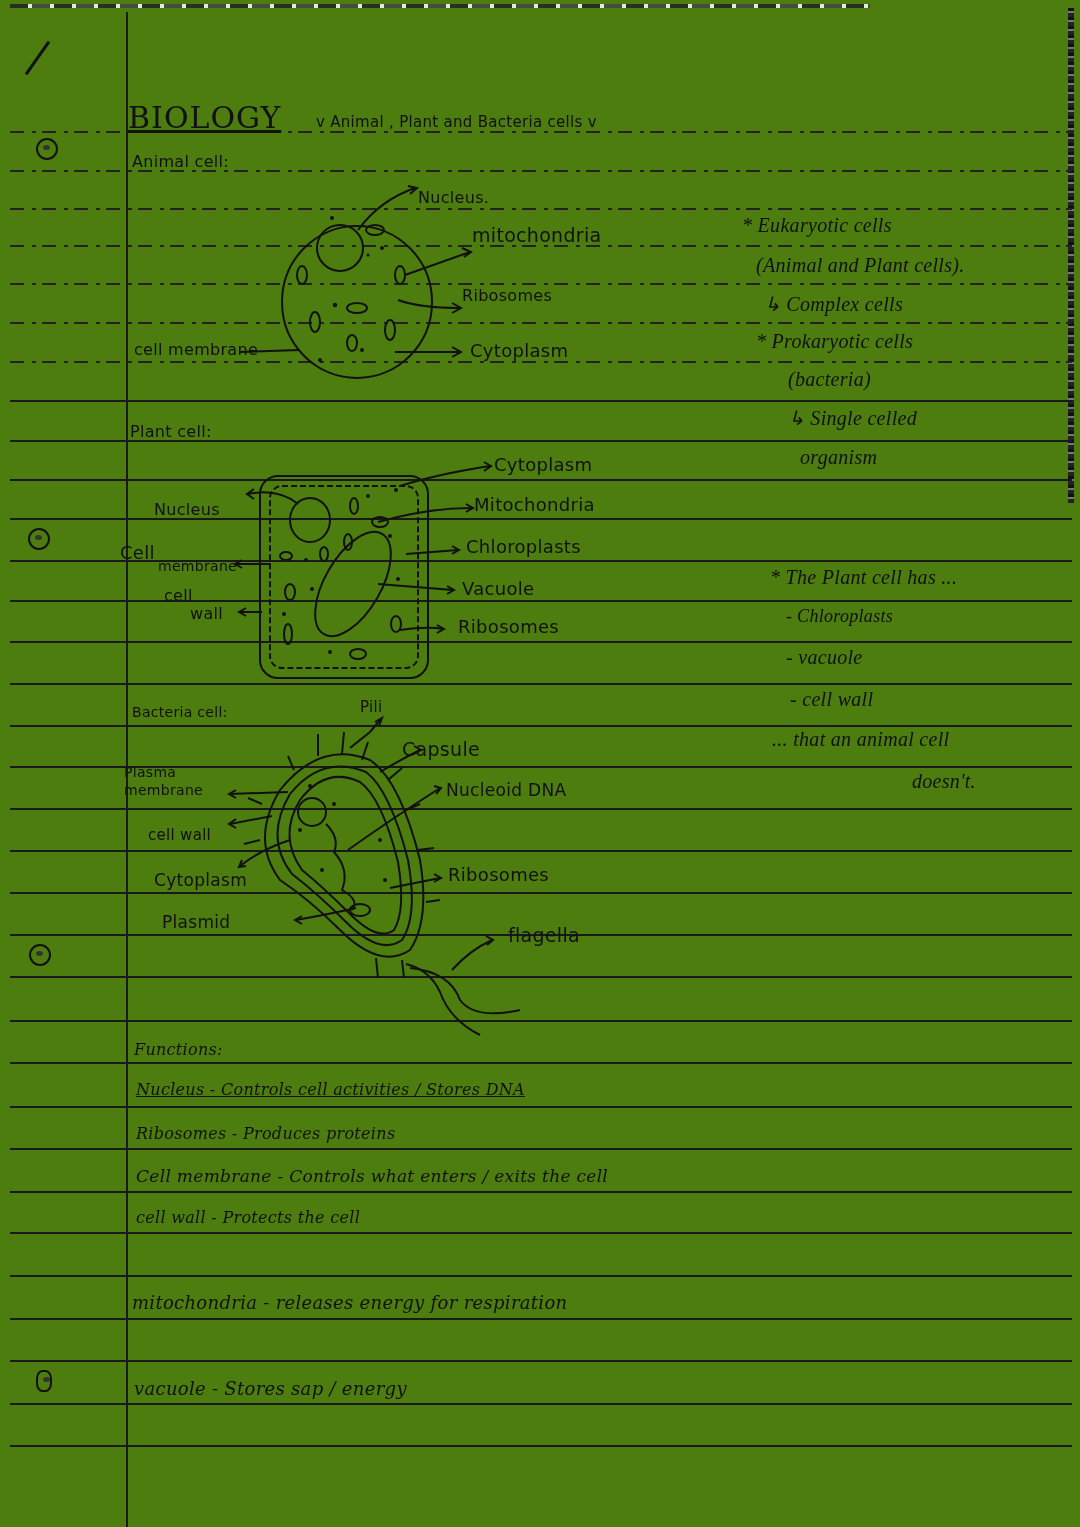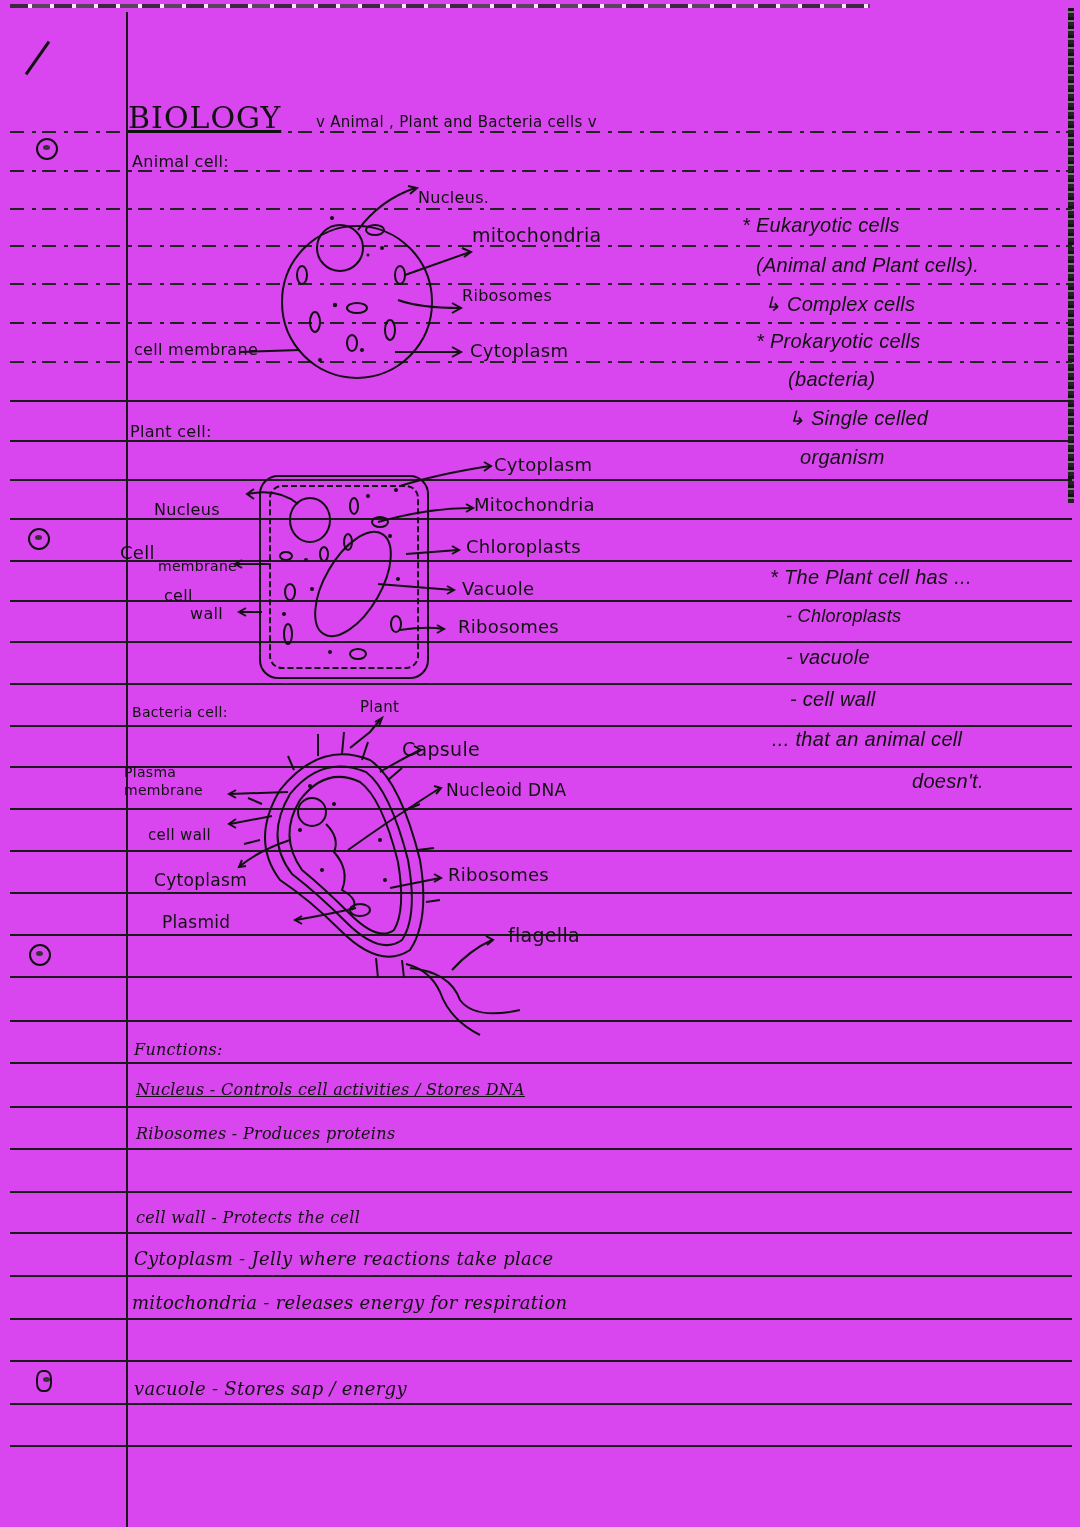--- a/index.html
+++ b/index.html
@@ -1,33 +1,33 @@
 <!DOCTYPE html>
 <html><head>
 <meta charset="utf-8">
 <style>
   html, body { margin: 0; padding: 0; background: #ffffff; }
   body { width: 1080px; height: 1527px; position: relative; overflow: hidden;
          font-family: "DejaVu Sans", sans-serif; color: #111; }
-  .page { position: absolute; left: 0; top: 0; width: 1080px; height: 1527px; background: #d946ef; }
+  .page { position: absolute; left: 0; top: 0; width: 1080px; height: 1527px; background: #4d7c0f; }
   .top-edge { position: absolute; left: 10px; top: 4px; width: 860px; height: 4px;
               background: repeating-linear-gradient(90deg, #222 0 18px, #fff 18px 22px, #444 22px 40px, #fff 40px 44px); opacity: .85; }
   .rule { position: absolute; left: 10px; width: 1062px; height: 1.6px; background: #1a1a1a; }
   .rule.dashed { background: repeating-linear-gradient(90deg, #222 0 14px, transparent 14px 22px, #222 22px 26px, transparent 26px 32px); }
   .margin-line { position: absolute; left: 126px; top: 12px; width: 2px; height: 1515px; background: #1a1a1a; }
   .right-edge { position: absolute; left: 1068px; top: 8px; width: 6px; height: 495px;
                 background: repeating-linear-gradient(180deg, #111 0 3px, #777 3px 5px, #222 5px 9px); }
   .hole { position: absolute; width: 18px; height: 18px; border: 2.5px solid #111; border-radius: 50%; }
   .hole::after { content: ""; position: absolute; left: 5px; top: 5px; width: 7px; height: 5px; border-radius: 50%; background: #333; }
   .slash { position: absolute; left: 36px; top: 38px; width: 3px; height: 40px; background: #111; transform: rotate(35deg); }
   .hw { position: absolute; font-family: "DejaVu Sans", sans-serif; white-space: nowrap; color: #111; letter-spacing: 0.3px; }
   .title { font-family: "DejaVu Serif", serif; font-size: 30px; text-decoration: underline; letter-spacing: 1px; }
   .sub { font-size: 15px; margin-left: 46px; }
   .lbl { font-size: 16px; }
-  .note { font-size: 20px; font-family: Liberation Sans, sans-serif; font-style: italic; text-align: center; }
+  .note { font-size: 20px; font-family: Liberation Serif, serif; font-style: italic; text-align: center; }
   .fn { font-size: 18px; font-style: italic; font-family: "DejaVu Serif", serif; }
   svg.diagram { position: absolute; overflow: visible; }
   svg.diagram * { fill: none; stroke: #111; stroke-width: 2; }
   svg.diagram .dot { fill: #111; stroke: none; }
 </style>
 </head>
 <body>
 
 <div class="page">
   <div class="top-edge"></div>
@@ -216,31 +216,31 @@
       <path d="M256 216 L263 220 L257 225"></path>
     <path d="M58 72 L0 74"></path>
       <path d="M6 70 L-1 74 L6 78"></path>
     <path d="M42 96 L0 104"></path>
       <path d="M6 99 L-1 104 L6 108"></path>
     <path d="M60 120 Q30 130 10 146"></path>
       <path d="M12 140 L9 147 L16 146"></path>
     <path d="M126 188 Q100 194 66 200"></path>
       <path d="M72 196 L65 200 L72 204"></path>
   </svg>
-  <div class="hw lbl" style="left:360px;top:698px;font-size:15px">Plant</div>
+  <div class="hw lbl" style="left:360px;top:698px;font-size:15px">Pili</div>
   <div class="hw lbl" style="left:402px;top:738px;font-size:19px">Capsule</div>
   <div class="hw lbl" style="left:446px;top:780px;font-size:17px">Nucleoid DNA</div>
   <div class="hw lbl" style="left:448px;top:864px;font-size:18px">Ribosomes</div>
   <div class="hw lbl" style="left:508px;top:924px;font-size:19px">flagella</div>
   <div class="hw lbl" style="left:124px;top:764px;font-size:14px">Plasma</div>
   <div class="hw lbl" style="left:124px;top:782px;font-size:14px">membrane</div>
   <div class="hw lbl" style="left:148px;top:826px;font-size:15px">cell wall</div>
   <div class="hw lbl" style="left:154px;top:870px;font-size:17px">Cytoplasm</div>
   <div class="hw lbl" style="left:162px;top:912px;font-size:17px">Plasmid</div>
 
   <div class="hw fn" style="left:134px;top:1040px;font-size:16px">Functions:</div>
   <div class="hw fn" style="left:136px;top:1080px;font-size:16px;text-decoration:underline">Nucleus - Controls cell activities / Stores DNA</div>
   <div class="hw fn" style="left:136px;top:1124px;font-size:16px">Ribosomes - Produces proteins</div>
+  <div class="hw fn" style="left:136px;top:1166px;font-size:17px">Cell membrane - Controls what enters / exits the cell</div>
   <div class="hw fn" style="left:136px;top:1208px;font-size:16px">cell wall - Protects the cell</div>
-  <div class="hw fn" style="left:134px;top:1248px;font-size:18px">Cytoplasm - Jelly where reactions take place</div>
   <div class="hw fn" style="left:132px;top:1292px;font-size:18px">mitochondria - releases energy for respiration</div>
   <div class="hw fn" style="left:134px;top:1378px;font-size:18px">vacuole - Stores sap / energy</div>
 </div>
 
 </body></html>

